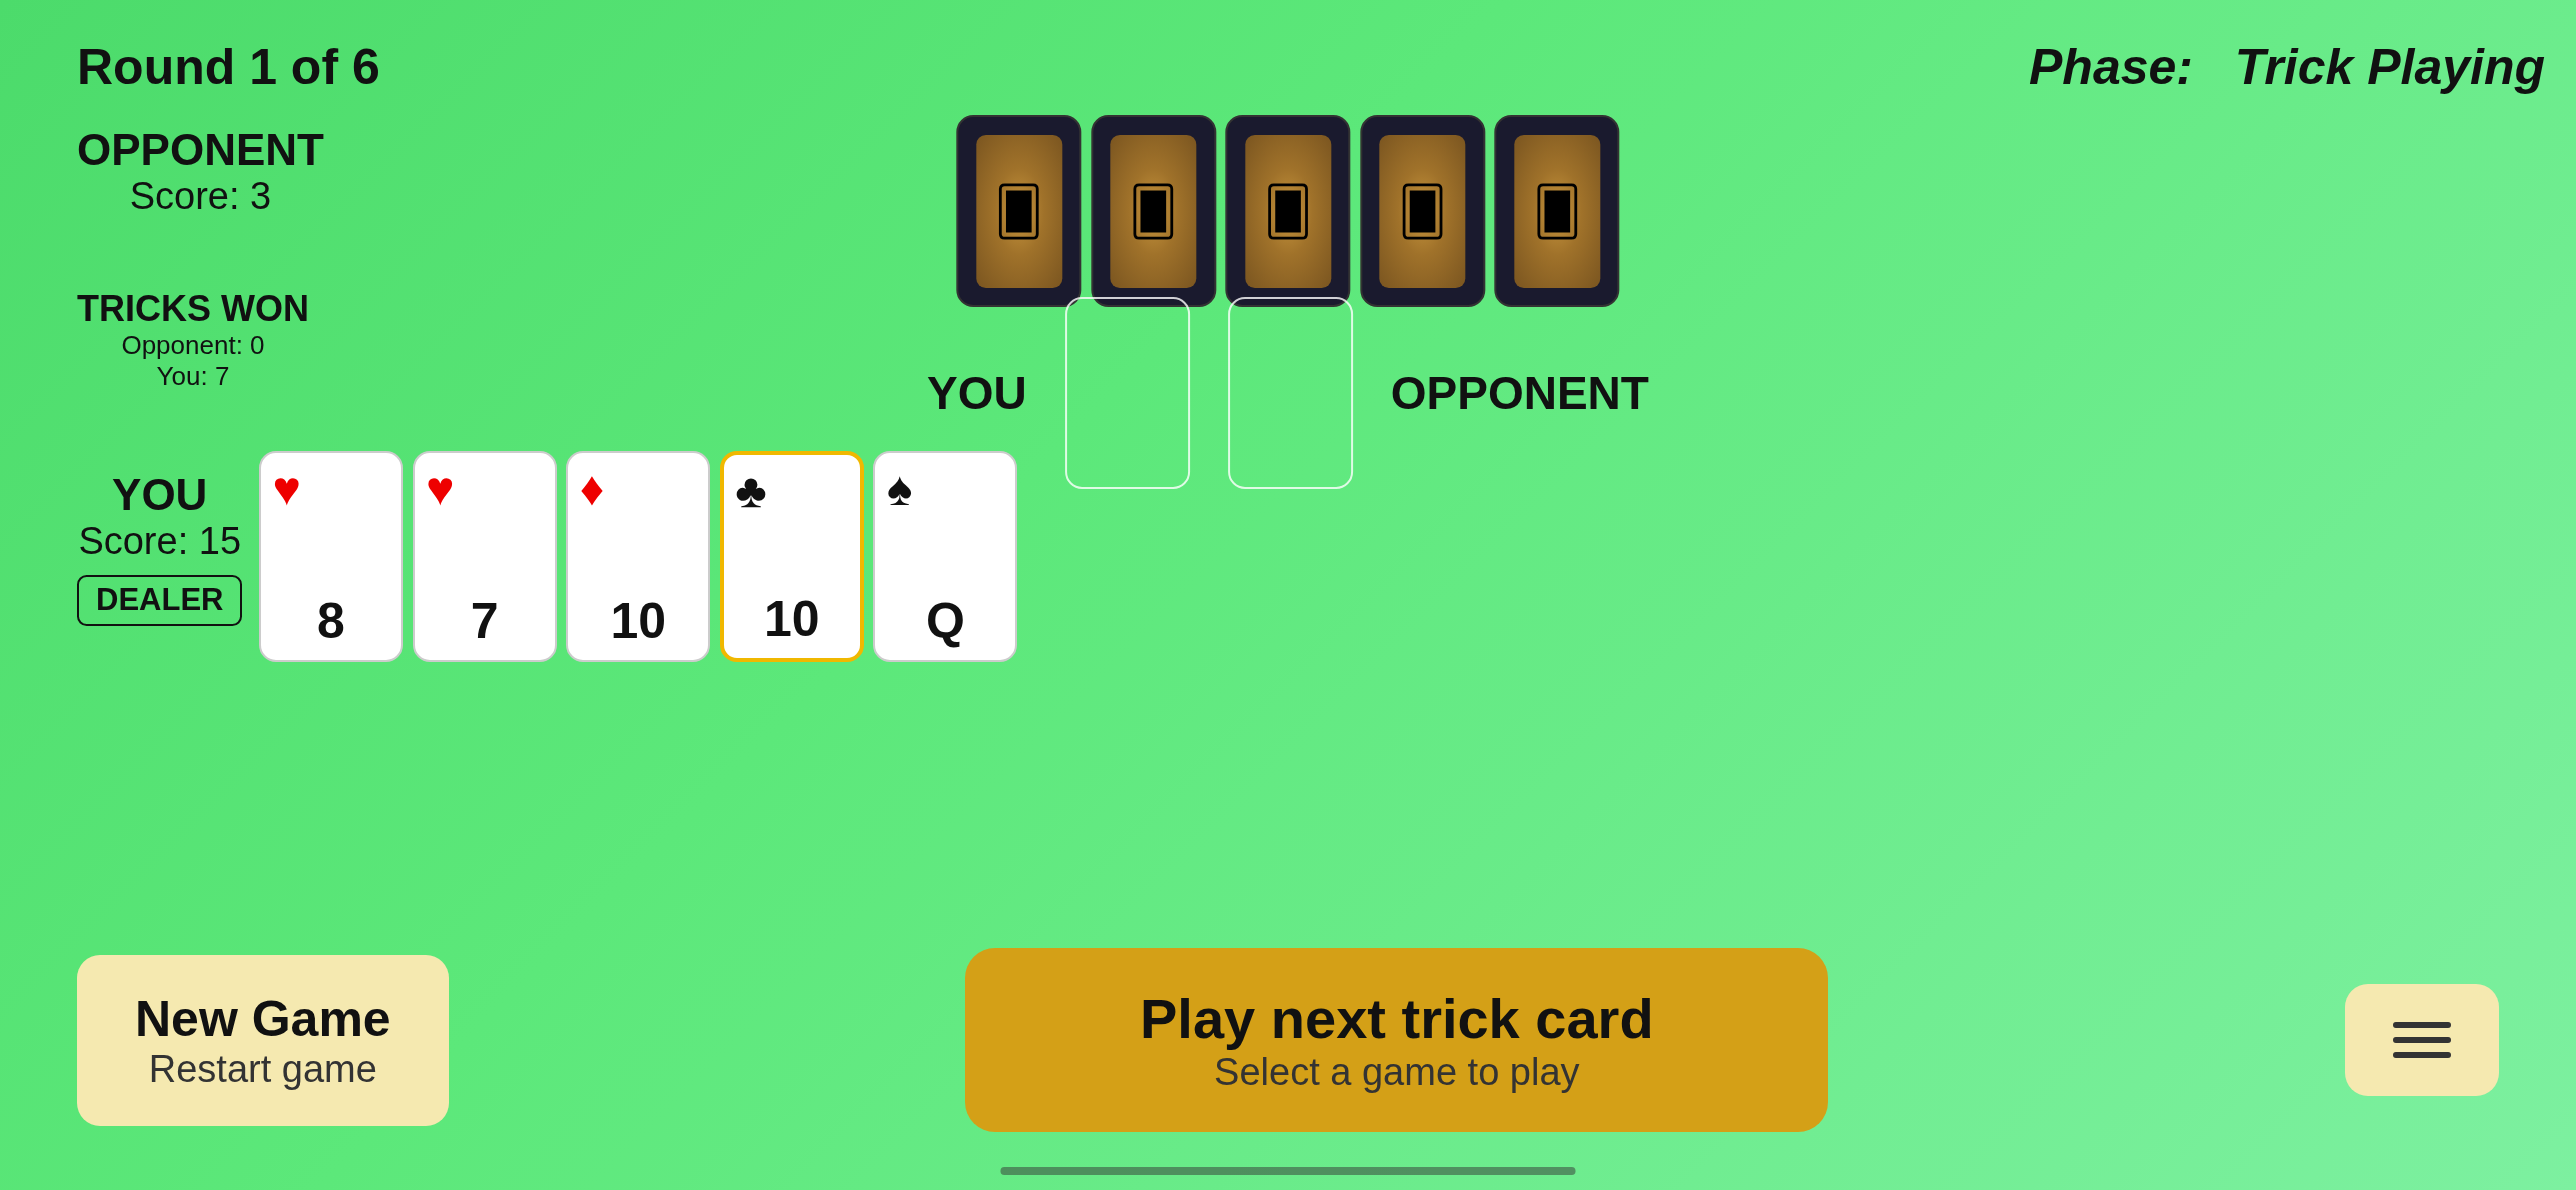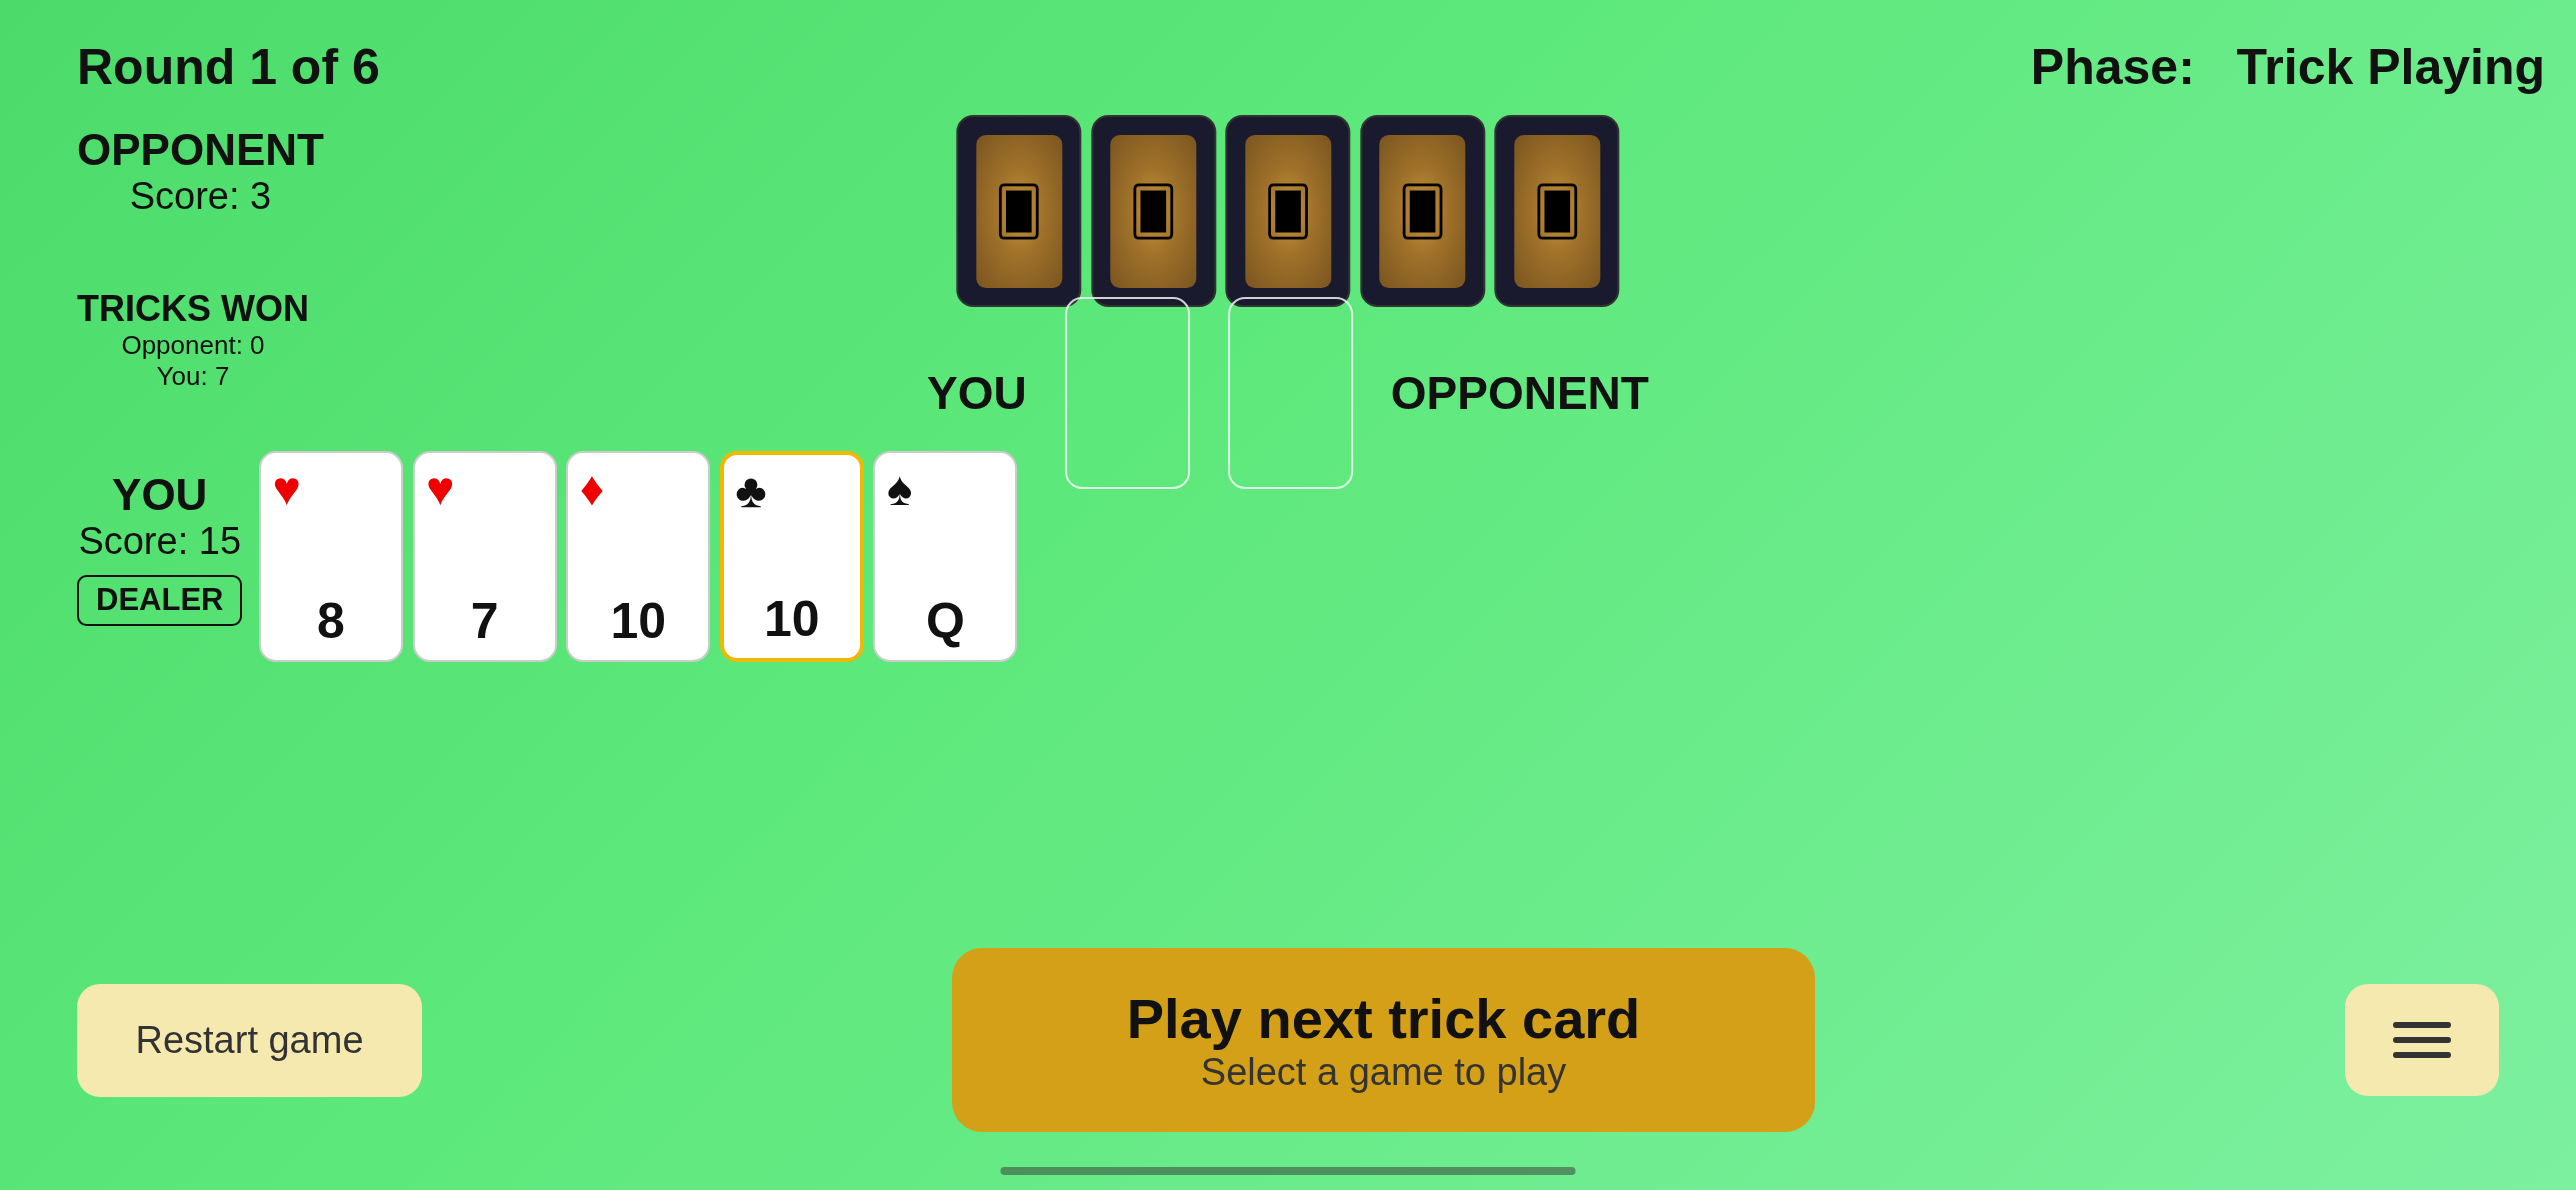--- a/index.html
+++ b/index.html
@@ -28,20 +28,21 @@
     }
 
     .phase-label {
       font-size: 50px;
       font-weight: 400;
       color: #111;
     }
 
     .phase-label span {
       font-weight: 700;
+      font-style: italic;
     }
 
     
     .main {
       position: relative;
       width: 100%;
       height: calc(100% - 134px);
       padding-left: 32px;
     }
 
@@ -395,20 +396,21 @@
     <div class="card">
       <div class="card-suit-top black">♠</div>
       <div class="card-value black">Q</div>
     </div>
   </div>
 
 </div>
 
 <div class="bottom-bar">
   <button class="new-game-btn">
+    <span class="btn-title">New Game</span>
     <span class="btn-sub">Restart game</span>
   </button>
 
   <button class="play-btn">
     <span class="btn-title">Play next trick card</span>
     <span class="btn-sub">Select a game to play</span>
   </button>
 
   <button class="menu-btn">
     <div class="hamburger">

